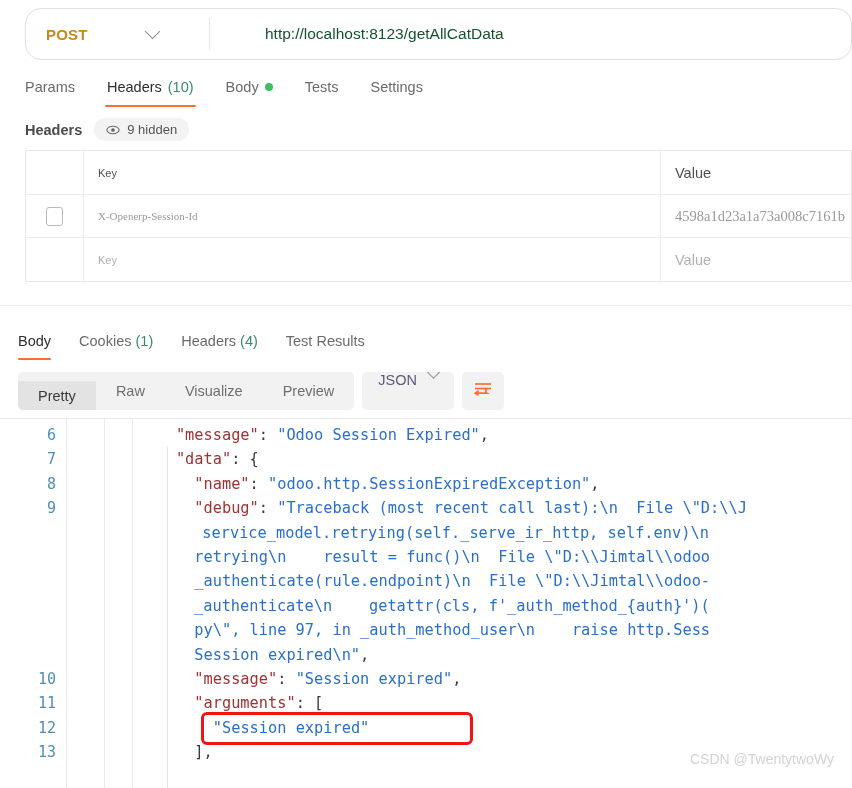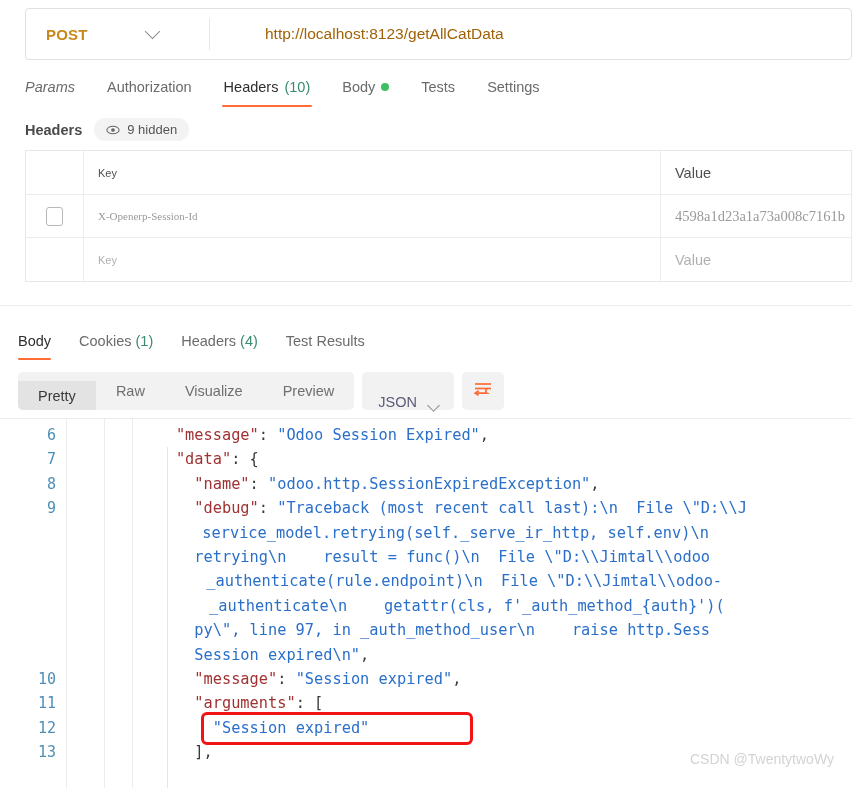--- a/index.html
+++ b/index.html
@@ -8,41 +8,41 @@
     width: 852px; height: 788px;
     background: #ffffff;
     font-family: "Liberation Sans", sans-serif;
     overflow: hidden;
   }
   #app { position: relative; width: 852px; height: 788px; background:#fff; overflow:hidden; }
 
   
   .urlbar {
     position:absolute; left:25px; top:8px; width: 827px; height:52px;
-    border:1px solid #e0e0e0; border-radius:4px; background:#fff;
+    border:1px solid #e0e0e0; border-radius:16px; background:#fff;
     display:flex; align-items:center;gap:33px;
   }
   .method-select {
     display:flex; align-items:center; justify-content:space-between;
     width:150px; height:100%; padding:0 18px 0 20px; cursor:pointer;
   }
   .method-label { font-size:15px; font-weight:700; color:#c9881b; letter-spacing:.2px; }
   .chev { width:11px; height:11px; border-right:1.6px solid #8b8b8b; border-bottom:1.6px solid #8b8b8b;
           transform: rotate(45deg); margin-top:-5px; }
   .vdiv { width:1px; height:32px; background:#e6e6e6; }
   .url-input {
     flex:1; height:100%; border:none; outline:none; background:transparent;
-    font-size:15.5px; color:#a16207; padding:0 22px; font-family:"Liberation Sans", sans-serif;
+    font-size:15.5px; color:#14532d; padding:0 22px; font-family:"Liberation Sans", sans-serif;
   }
 
   
   .req-tabs { position:absolute; left:25px; top:74px; height:34px; display:flex; align-items:flex-start; gap:0; }
   .rtab { position:relative; padding:0 16px; font-size:14.5px; color:#6b6b6b; cursor:pointer;
           line-height:26px; white-space:nowrap; display:flex; align-items:center; gap:6px;}
-  .rtab:first-child { padding-left:0;font-style:italic; }
+  .rtab:first-child { padding-left:0; }
   .rtab.active { color:#2e2e2e; font-weight:400; }
   .rtab .count { color:#3a8a6e; }
   .rtab.active::after {
     content:""; position:absolute; left:14px; right:14px; bottom:-7px; height:2.5px; background:#ff6c37; border-radius:2px;
   }
   .rtab:first-child.active::after { left:0; }
   .green-dot { width:8px; height:8px; border-radius:50%; background:#3fbf62; display:inline-block; }
 
   
   .hdr-row { position:absolute; left:25px; top:118px; display:flex; align-items:center; gap:12px; }
@@ -76,21 +76,21 @@
   .restab:first-child { padding-left:0; }
   .restab.active { color:#2e2e2e; }
   .restab .count { color:#3a8a6e; }
   .restab.active::after { content:""; position:absolute; left:0; right:14px; bottom:-6px; height:2.5px; background:#ff6c37; border-radius:2px; }
 
   
   .fmtbar { position:absolute; left:18px; top:372px; display:flex; align-items:center; gap:8px; }
   .seg { display:flex; background:#f2f2f2; border-radius:5px; overflow:hidden; height:38px; }
   .seg-item { display:flex; align-items:center; padding:0 20px; font-size:14.5px; color:#6f6f6f; cursor:pointer; }
   .seg-item.active { background:#e3e3e3; color:#3a3a3a;margin-top:9px; }
-  .jsonbox { display:flex; align-items:flex-end; gap:12px; background:#f2f2f2; border-radius:5px; height:38px; padding:0 16px; cursor:pointer; }
+  .jsonbox { display:flex; align-items:flex-start; gap:12px; background:#f2f2f2; border-radius:5px; height:38px; padding:0 16px; cursor:pointer; }
   .jsonbox .lbl { font-size:14.5px; color:#5a5a7a; }
   .chev-sm { width:9px; height:9px; border-right:1.5px solid #8b8b8b; border-bottom:1.5px solid #8b8b8b; transform:rotate(45deg); margin-top:-4px;}
   .wrapbtn { display:flex; align-items:center; justify-content:center; width:42px; height:38px; background:#f2f2f2; border-radius:5px; cursor:pointer; }
 
   
   .code { position:absolute; left:0; top:418px; width:852px; height:370px; border-top:1px solid #ececec;
           display:flex; font-family:"DejaVu Sans Mono", monospace; }
   .gutter { width:67px; flex:none; position:relative; border-right:1px solid #ececec; }
   .fold1 { width:38px; flex:none; border-right:1px solid #ececec; }
   .fold2 { width:28px; flex:none; border-right:1px solid #ececec; }
@@ -118,23 +118,20 @@
       <span class="method-label">POST</span>
       <span class="chev"></span>
     </div>
     <div class="vdiv"></div>
     <input class="url-input" type="text" value="http://localhost:8123/getAllCatData" style="">
   </div>
 
   <div class="req-tabs">
     <div class="rtab">
       <span>Params</span>
-    </div>
-    <div class="rtab">
-      <span>Authorization</span>
     </div>
     <div class="rtab active">
       <span>Headers</span>
       <span class="count">(10)</span>
     </div>
     <div class="rtab">
       <span>Body</span>
       <span class="green-dot"></span>
     </div>
     <div class="rtab">
@@ -234,22 +231,22 @@
     <div class="fold1"></div>
     <div class="fold2"></div>
     <div class="codearea" id="codearea">
         <div class="guide" style="left: 33.66px; top: 28.4px; height: 345.6px;"></div>
         <div class="cl" style="top: 4px; left: 42.88px;"><span class="k">"message"</span><span class="p">: </span><span class="s">"Odoo Session Expired"</span><span class="p">,</span></div>
         <div class="cl" style="top: 28.4px; left: 42.88px;"><span class="k">"data"</span><span class="p">: {</span></div>
         <div class="cl" style="top: 52.8px; left: 61.32px;"><span class="k">"name"</span><span class="p">: </span><span class="s">"odoo.http.SessionExpiredException"</span><span class="p">,</span></div>
         <div class="cl" style="top: 77.2px; left: 61.32px;"><span class="k">"debug"</span><span class="p">: </span><span class="s">"Traceback (most recent call last):\n  File \"D:\\J</span></div>
         <div class="cl" style="top: 101.6px; left: 61.32px; margin-left: 8px;"><span class="s">service_model.retrying(self._serve_ir_http, self.env)\n</span></div>
         <div class="cl" style="top: 126px; left: 61.32px;"><span class="s">retrying\n    result = func()\n  File \"D:\\Jimtal\\odoo</span></div>
-        <div class="cl" style="top: 150.4px; left: 61.32px; margin-left: 12px;"><span class="s">_authenticate(rule.endpoint)\n  File \"D:\\Jimtal\\odoo-</span></div>
-        <div class="cl" style="top: 174.8px; left: 76px;"><span class="s">_authenticate\n    getattr(cls, f'_auth_method_{auth}')(</span></div>
+        <div class="cl" style="top: 150.4px; left: 61.32px;"><span class="s">_authenticate(rule.endpoint)\n  File \"D:\\Jimtal\\odoo-</span></div>
+        <div class="cl" style="top: 174.8px; left: 61px;"><span class="s">_authenticate\n    getattr(cls, f'_auth_method_{auth}')(</span></div>
         <div class="cl" style="top: 199.2px; left: 61.32px;"><span class="s">py\", line 97, in _auth_method_user\n    raise http.Sess</span></div>
         <div class="cl" style="top: 223.6px; left: 61.32px;"><span class="s">Session expired\n"</span><span class="p">,</span></div>
         <div class="cl" style="top: 248px; left: 61.32px;"><span class="k">"message"</span><span class="p">: </span><span class="s">"Session expired"</span><span class="p">,</span></div>
         <div class="cl" style="top: 272.4px; left: 61.32px;"><span class="k">"arguments"</span><span class="p">: [</span></div>
         <div class="cl" style="top: 296.8px; left: 79.76px;"><span class="s">"Session expired"</span></div>
         <div class="redbox" style="border-color: rgb(240, 20, 20); left: 67.76px; top: 292.8px; width: 272px; height: 33px;"></div>
         <div class="cl" style="top: 321.2px; left: 61.32px;"><span class="p">],</span></div>
       </div>
   </div>
 

